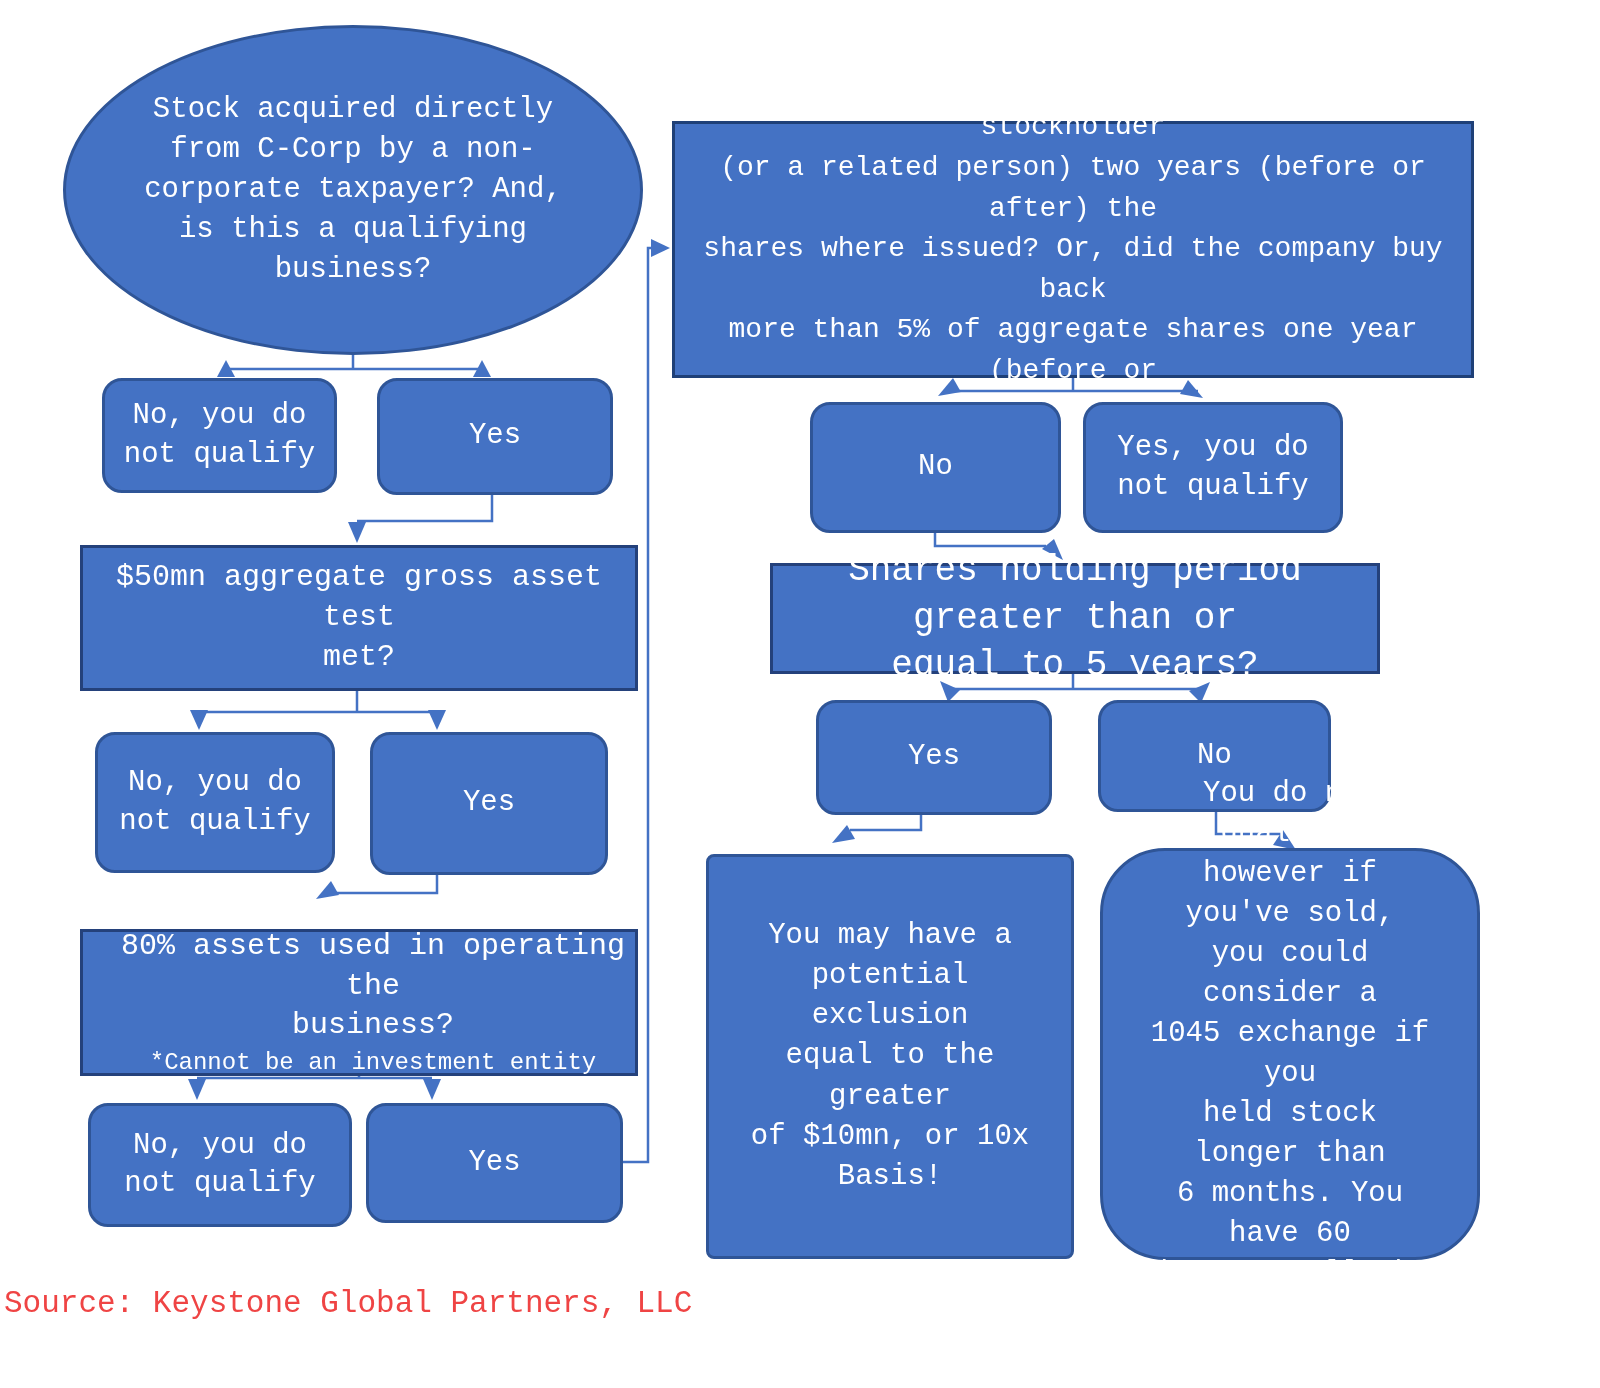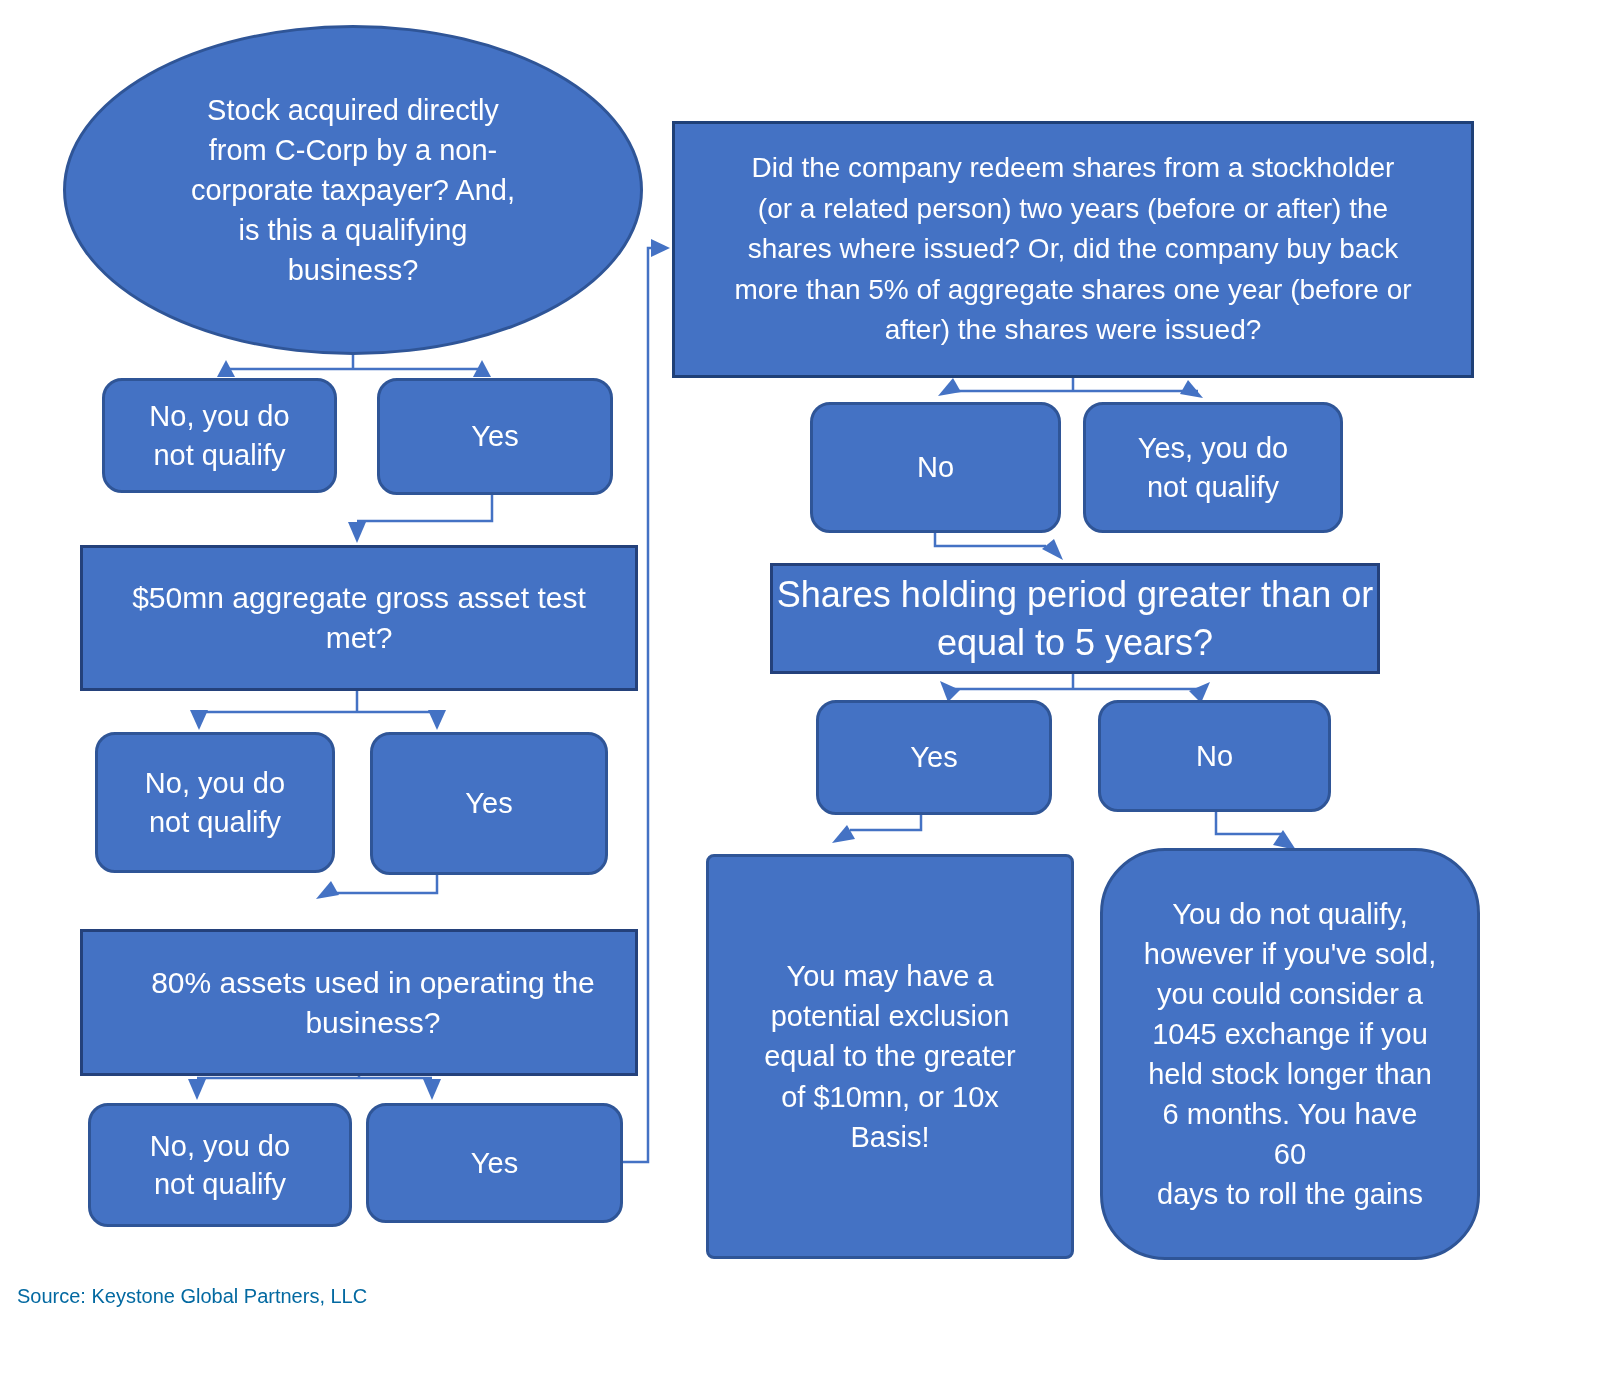--- a/index.html
+++ b/index.html
@@ -1,18 +1,18 @@
 <!DOCTYPE html>
 <html><head>
 <meta charset="utf-8">
 <style>
   html,body { margin:0; padding:0; background:#ffffff; }
   .canvas {
     position:relative; width:1600px; height:1388px; background:#ffffff;
-    font-family:Liberation Sans, sans-serif; overflow:hidden;
+    font-family:Liberation Mono, monospace; overflow:hidden;
   }
   .connector-layer { position:absolute; left:0; top:0; width:1600px; height:1388px; z-index:1; }
   .node {
     position:absolute; z-index:2; box-sizing:border-box;
     display:flex; flex-direction:column; align-items:center; justify-content:center;
     text-align:center; color:#ffffff; white-space:pre-line;
   }
   .shape-ellipse  { background:#4472C4; border:3px solid #2F5597; border-radius:50%;  font-size:29px; line-height:1.38; padding:10px 40px; }
   .shape-rounded  { background:#4472C4; border:3px solid #2F5597; border-radius:20px; font-size:29px; line-height:1.32; }
   .shape-rect     { background:#4472C4; border:3px solid #24417B; font-size:30px; line-height:1.33; }
@@ -33,22 +33,22 @@
   #n-yes3     { left:366px;  top:1103px; width:257px; height:120px; }
   #n-no4      { left:810px;  top:402px;  width:251px; height:131px; }
   #n-yesdq    { left:1083px; top:402px;  width:260px; height:131px; }
   #n-holding  { left:770px;  top:563px;  width:610px; height:111px; }
   #n-yes5     { left:816px;  top:700px;  width:236px; height:115px; }
   #n-no5      { left:1098px; top:700px;  width:233px; height:112px; }
   #n-resultL  { left:706px;  top:854px;  width:368px; height:405px;border-radius:8px; }
   #n-resultR  { left:1100px; top:848px;  width:380px; height:412px; }
 
   .footer {
-    position:absolute; left:17px; top:1282px; width:1580px; z-index:2;
-    color:#0369a1; font-size:20px; line-height:1.45; text-align:left;
+    position:absolute; left:4px; top:1282px; width:1580px; z-index:2;
+    color:#ef4444; font-size:31px; line-height:1.45; text-align:left;
   }
 </style>
 </head>
 <body>
 
 <div class="canvas">
 
   <svg class="connector-layer" viewBox="0 0 1600 1388" xmlns="http://www.w3.org/2000/svg" fill="none" stroke="#4472C4" stroke-width="2.5">
 
     <g>
@@ -147,20 +147,21 @@
 not qualify</span>
   </div>
 
   <div class="node shape-rounded" id="n-yes2">
     <span>Yes</span>
   </div>
 
   <div class="node shape-rect" id="n-assets80">
     <span>80% assets used in operating the
 business?</span>
+    <span class="subnote">*Cannot be an investment entity</span>
   </div>
 
   <div class="node shape-rounded" id="n-no3">
     <span>No, you do
 not qualify</span>
   </div>
 
   <div class="node shape-rounded" id="n-yes3">
     <span>Yes</span>
   </div>

